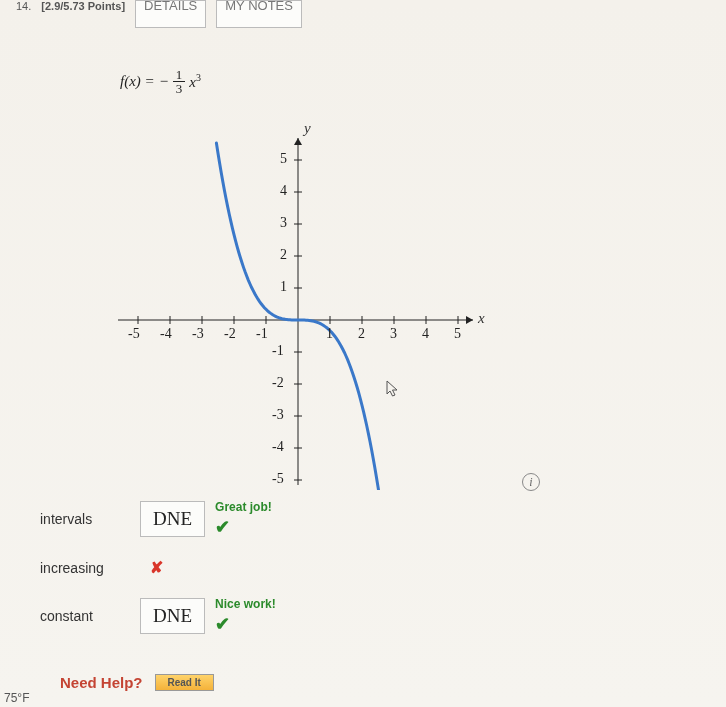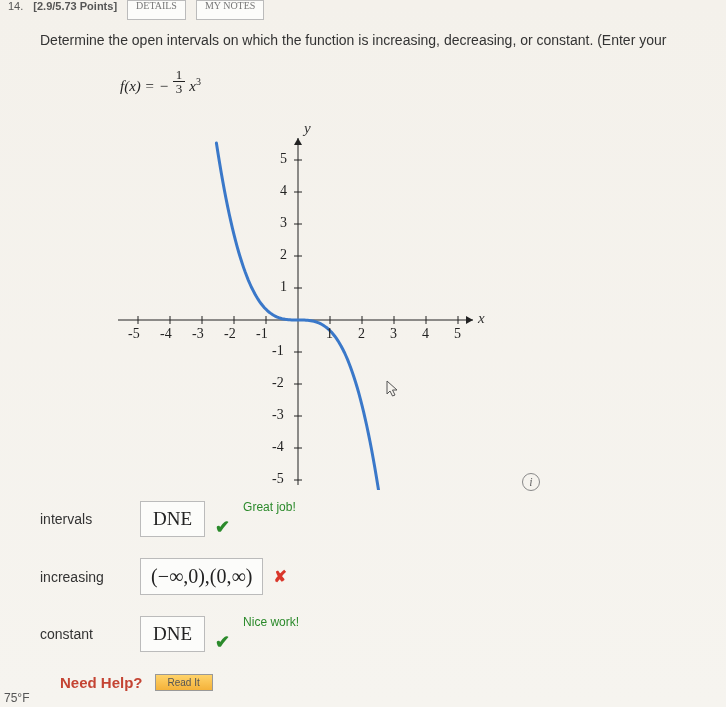--- a/index.html
+++ b/index.html
@@ -24,54 +24,53 @@
     position: absolute;
     top: 0;
     left: 0;
     right: 0;
     height: 14px;
     font-size: 11px;
     color: #555;
     display: flex;
     align-items: flex-start;
     gap: 10px;
-    padding-left: 8px;
+    padding-left: 16px;
   }
   .top-row .points { font-weight: bold; }
   .top-btn {
     border: 1px solid #bbb;
     padding: 0 8px;
     background: #fcfcfa;
     color: #777;
-    font-size: 10px;
-    height: 20px;
+    font-size: 13px;
+    height: 28px;
     line-height: 10px;
     overflow: hidden;
-    font-family: Liberation Serif, serif;
   }
   .question-text {
     position: absolute;
     top: 32px;
     left: 40px;
     right: 4px;
     font-size: 14px;
     color: #333;
     white-space: nowrap;
     overflow: hidden;
   }
   .formula {
     position: absolute;
     top: 68px;
     left: 120px;
     font-family: "Times New Roman", serif;
     font-style: italic;
     font-size: 15px;
     color: #222;
     display: flex;
-    align-items: flex-end;
+    align-items: center;
     gap: 4px;
   }
   .formula .frac {
     display: inline-flex;
     flex-direction: column;
     align-items: center;
     font-style: normal;
     line-height: 1;
     vertical-align: middle;
   }
@@ -155,23 +154,22 @@
     padding: 6px 10px;
   }
   .feedback-area {
     display: flex;
     flex-direction: column;
     align-items: flex-start;
     margin-left: 10px;
   }
   .feedback-text {
     font-size: 12px;
-    font-weight: normal;
+    font-weight: bold;
     color: #2b8a2b;
-    margin-left: 28px;
   }
   .check-icon {
     color: #2b8a2b;
     font-size: 18px;
     font-weight: bold;
     margin-top: 2px;
   }
   .x-icon {
     color: #d9362a;
     font-size: 16px;
@@ -186,21 +184,21 @@
     color: #c44433;
     font-weight: bold;
     display: flex;
     align-items: flex-end;
     gap: 12px;
   }
   .read-it-btn {
     border: 1px solid #999;
     background: linear-gradient(#ffd36a, #f4b23a);
     font-size: 10px;
-    font-weight: normal;
+    font-weight: bold;
     color: #555;
     padding: 2px 12px;
     cursor: pointer;
   }
   .temp {
     position: absolute;
     bottom: 2px;
     left: 4px;
     font-size: 12px;
     color: #555;
@@ -218,21 +216,20 @@
 <body>
 <div class="page">
 
 <div class="top-row">
   <span>14.</span>
   <span class="points">[2.9/5.73 Points]</span>
   <span class="top-btn">DETAILS</span>
   <span class="top-btn">MY NOTES</span>
 </div>
 
-<div class="question-text">Determine the open intervals on which the function is increasing, decreasing, or constant. (Enter your</div>
 
 <div class="formula">
   <span>f(x) =</span>
   <span>−</span>
   <span class="frac">
     <span class="num">1</span>
     <span class="den">3</span>
   </span>
   <span class="cubed">
     <span>x</span><sup>3</sup>
@@ -312,21 +309,20 @@
     <div class="answer-label">intervals</div>
     <div class="answer-box">DNE</div>
     <div class="feedback-area">
       <span class="feedback-text">Great job!</span>
       <span class="check-icon">✔</span>
     </div>
   </div>
 
   <div class="answer-row">
     <div class="answer-label">increasing</div>
-    <div class="answer-box big">(−∞,0),(0,∞)</div>
     <span class="x-icon">✘</span>
   </div>
 
   <div class="answer-row">
     <div class="answer-label">constant</div>
     <div class="answer-box">DNE</div>
     <div class="feedback-area">
       <span class="feedback-text">Nice work!</span>
       <span class="check-icon">✔</span>
     </div>

